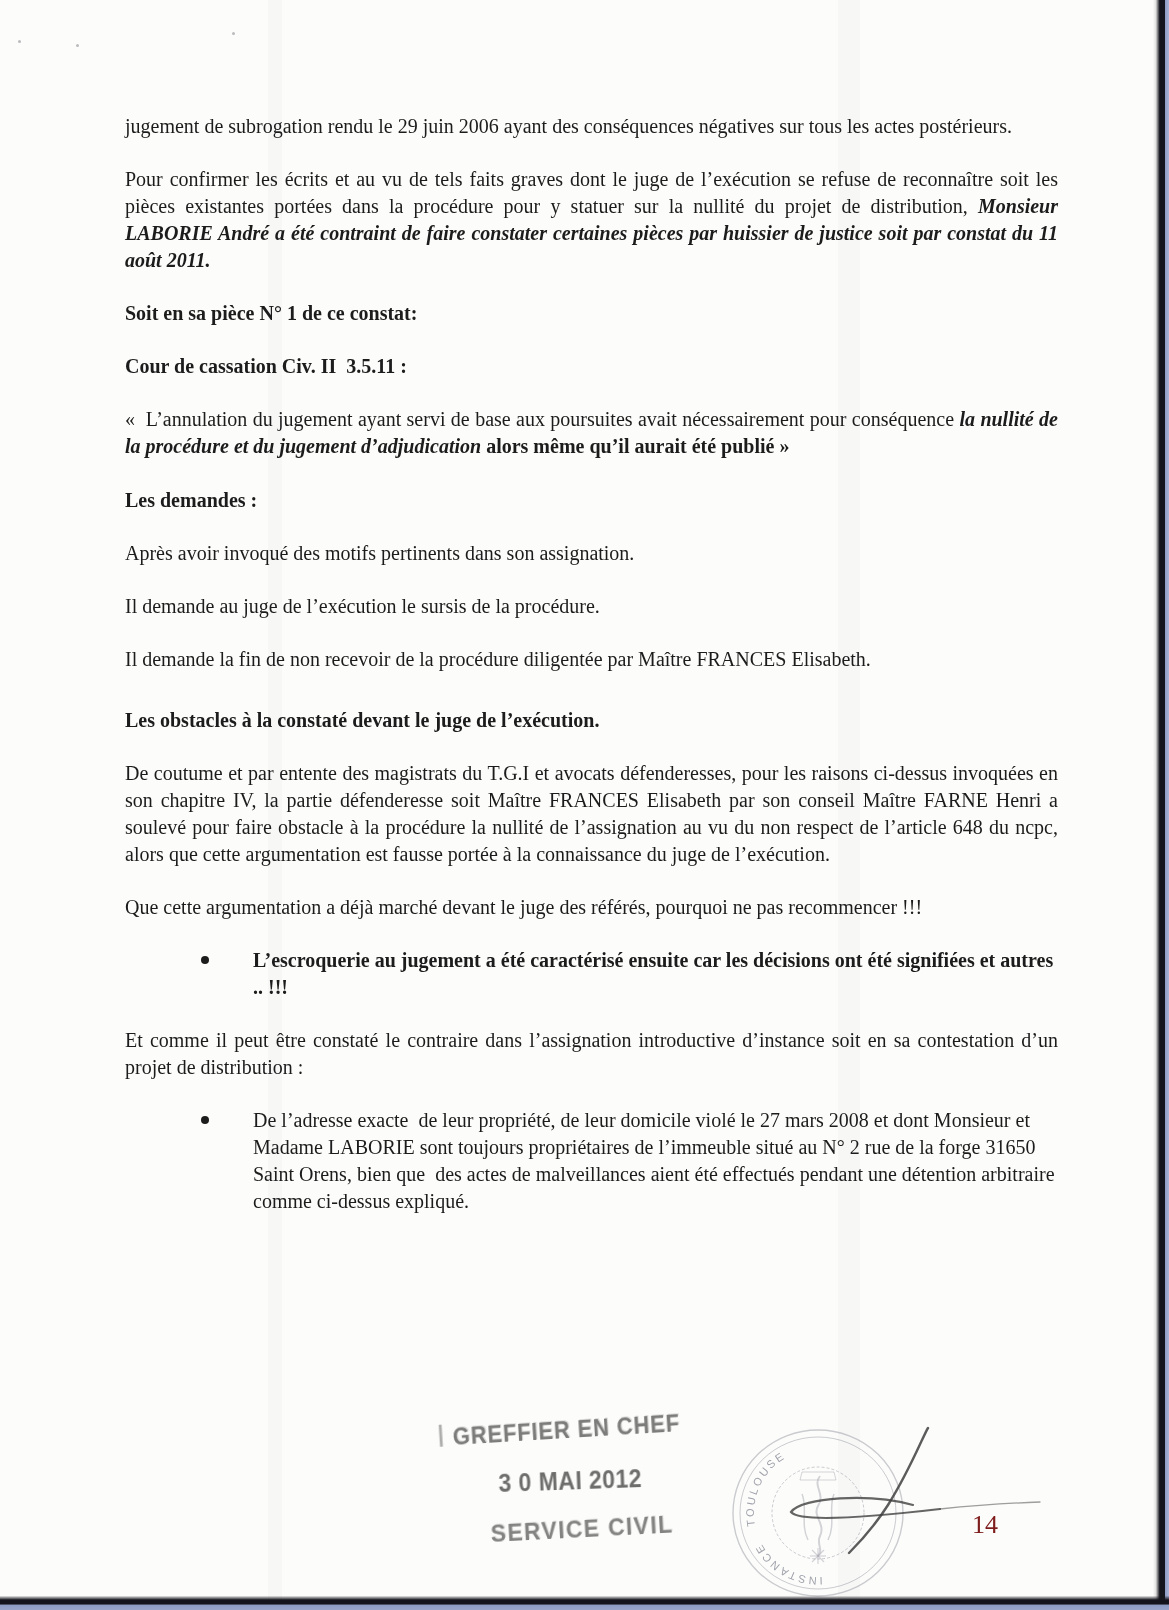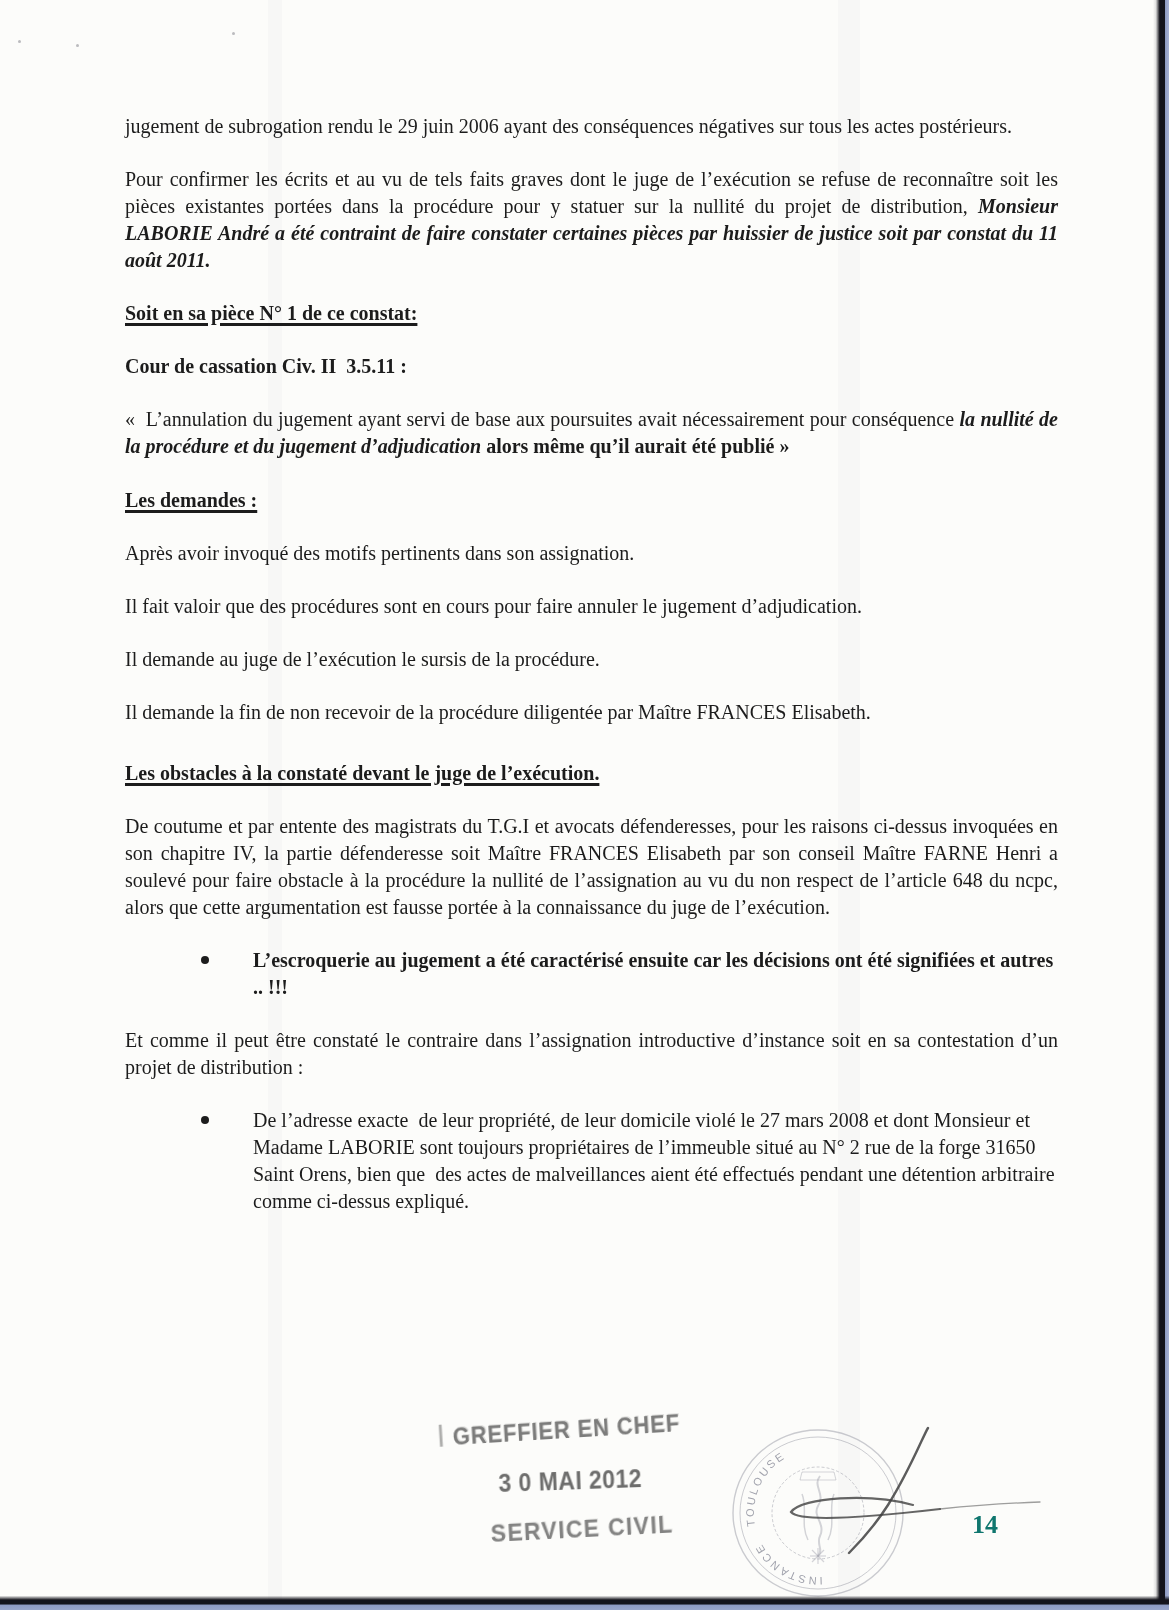--- a/index.html
+++ b/index.html
@@ -17,21 +17,21 @@
   }
   .blk{font-size:20px;line-height:27px;margin:0 0 26px 0;}
   .blk.justify{text-align:justify;}
   .blk.h-center{}
   .sp-before-xs{margin-top:20px;}
   .sp-before-sm{margin-top:27px;}
   .sp-before-lg{margin-top:34px;}
   .seg-n{font-weight:normal;}
   .seg-b{font-weight:bold;}
   .seg-bi{font-weight:bold;font-style:italic;}
-  .seg-bu{font-weight:bold;text-decoration:underline;text-decoration-thickness:2.5px;text-underline-offset:3px;margin-top:8px;}
+  .seg-bu{font-weight:bold;text-decoration-thickness:2.5px;text-underline-offset:3px;margin-top:8px;}
   .bullet{position:relative;padding-left:128px;}
   .bullet .dot{
     position:absolute;left:76px;top:9px;width:8px;height:8px;border-radius:50%;
     background:var(--ink,#1c1c1c);
   }
   
   .stamp{
     position:absolute;
     font-family:"Liberation Sans", sans-serif;
     font-weight:bold;
@@ -57,21 +57,21 @@
     left:490px;top:1520px;font-size:24px;letter-spacing:1.5px;opacity:.68;
     transform:rotate(-3deg) scaleX(.95);transform-origin:left top;
     text-shadow:1px -1px 0 rgba(80,80,80,.2);
   }
   
   .seal{position:absolute;left:728px;top:1424px;opacity:.8;}
   .seal text{font-family:"Liberation Sans", sans-serif;font-size:11px;letter-spacing:2.5px;fill:var(--seal,#8a8c99);}
   .signature{position:absolute;left:740px;top:1410px;}
   .page-number{
     position:absolute;left:972px;top:1510px;
-    font-size:26px;color:#0f766e;font-weight:bold;
+    font-size:26px;color:#7f1d1d;
   }
   
   .edge-right{
     position:absolute;top:0;right:0;width:16px;height:100%;
     background:linear-gradient(to right,
       rgba(20,20,28,0) 0%, rgba(20,20,28,.12) 18%,
       var(--scan-edge-dark,#14141c) 42%, var(--scan-edge-dark,#14141c) 72%,
       var(--scan-edge-blue,#8d9bc3) 76%, #aab4d6 100%);
   }
   .edge-bottom{
@@ -91,25 +91,25 @@
 <div class="page">
 
   <div class="content">
       <div class="blk p justify"><span class="seg-n">jugement de subrogation rendu le 29 juin 2006 ayant des conséquences négatives sur tous les actes postérieurs.</span></div>
       <div class="blk p justify"><span class="seg-n">Pour confirmer les écrits et au vu de tels faits graves dont le juge de l’exécution se refuse de reconnaître soit les pièces existantes portées dans la procédure pour y statuer sur la nullité du projet de distribution, </span><span class="seg-bi">Monsieur LABORIE André a été contraint de faire constater certaines pièces par huissier de justice soit par constat du 11 août 2011.</span></div>
       <div class="blk h-left"><span class="seg-bu">Soit en sa pièce N° 1 de ce constat:</span></div>
       <div class="blk h-center"><span class="seg-b">Cour de cassation Civ. II&nbsp; 3.5.11 :</span></div>
       <div class="blk p justify"><span class="seg-n">«&nbsp; L’annulation du jugement ayant servi de base aux poursuites avait nécessairement pour conséquence </span><span class="seg-bi">la nullité de la procédure et du jugement d’adjudication </span><span class="seg-b">alors même qu’il aurait été publié&nbsp;»</span></div>
       <div class="blk h-left sp-before-sm"><span class="seg-bu">Les demandes :</span></div>
       <div class="blk p"><span class="seg-n">Après avoir invoqué des motifs pertinents dans son assignation.</span></div>
-      <div class="blk p"><span class="seg-n">Il fait valoir que des procédures sont en cours pour faire annuler le jugement d’adjudication.</span></div>
       <div class="blk p"><span class="seg-n">Il demande au juge de l’exécution le sursis de la procédure.</span></div>
       <div class="blk p"><span class="seg-n">Il demande la fin de non recevoir de la procédure diligentée par Maître FRANCES Elisabeth.</span></div>
       <div class="blk h-center sp-before-lg"><span class="seg-bu">Les obstacles à la constaté devant le juge de l’exécution.</span></div>
       <div class="blk p justify"><span class="seg-n">De coutume et par entente des magistrats du T.G.I et avocats défenderesses, pour les raisons ci-dessus invoquées en son chapitre IV, la partie défenderesse soit Maître FRANCES Elisabeth par son conseil Maître FARNE Henri a soulevé pour faire obstacle à la procédure la nullité de l’assignation au vu du non respect de l’article 648 du ncpc, alors que cette argumentation est fausse portée à la connaissance du juge de l’exécution.</span></div>
+      <div class="blk p justify"><span class="seg-n">Que cette argumentation a déjà marché devant le juge des référés, pourquoi ne pas recommencer !!!</span></div>
       <div class="blk bullet sp-before-xs"><span class="dot"></span><span class="seg-b">L’escroquerie au jugement a été caractérisé ensuite car les décisions ont été signifiées et autres .. !!!</span></div>
       <div class="blk p justify"><span class="seg-n">Et comme il peut être constaté le contraire dans l’assignation introductive d’instance soit en sa contestation d’un projet de distribution :</span></div>
       <div class="blk bullet"><span class="dot"></span><span class="seg-n">De l’adresse exacte&nbsp; de leur propriété, de leur domicile violé le 27 mars 2008 et dont Monsieur et Madame LABORIE sont toujours propriétaires de l’immeuble situé au N° 2 rue de la forge 31650 Saint Orens, bien que&nbsp; des actes de malveillances aient été effectués pendant une détention arbitraire comme ci-dessus expliqué.</span></div>
     </div>
 
   <div class="stamp stamp-greffier">GREFFIER EN CHEF</div>
   <div class="stamp stamp-date">3 0 MAI 2012</div>
   <div class="stamp stamp-service">SERVICE CIVIL</div>
 
   <svg class="seal" width="180" height="178" viewBox="0 0 180 178">

